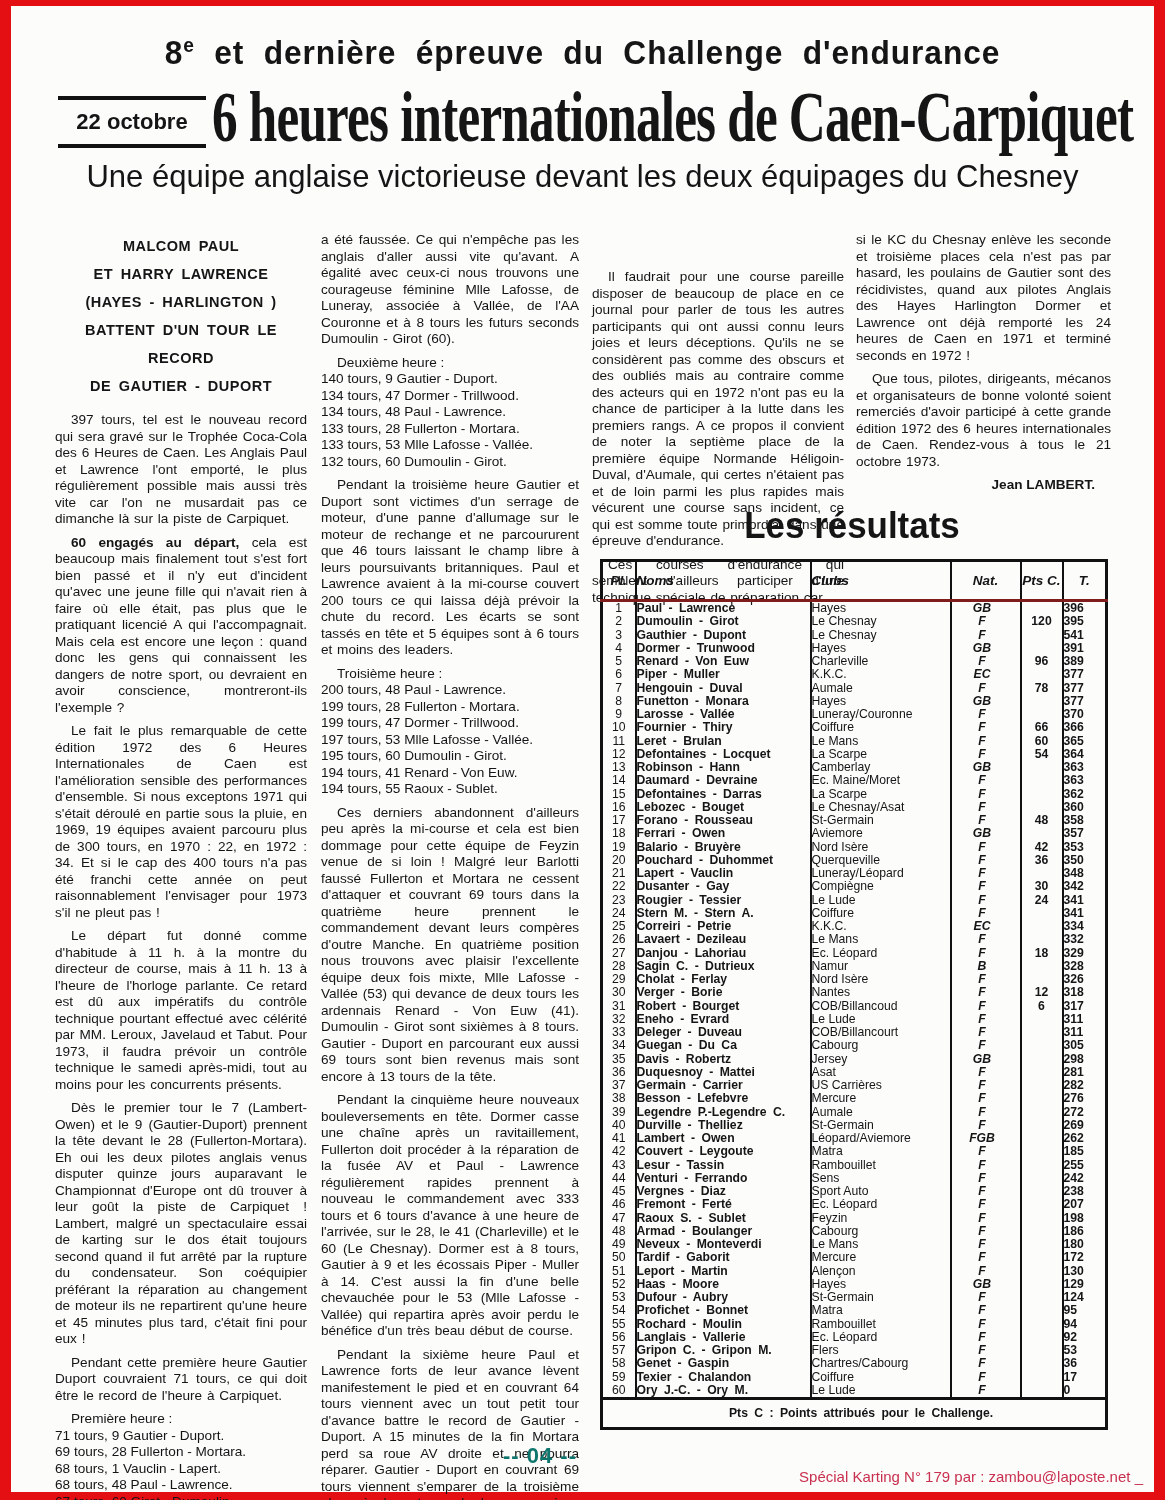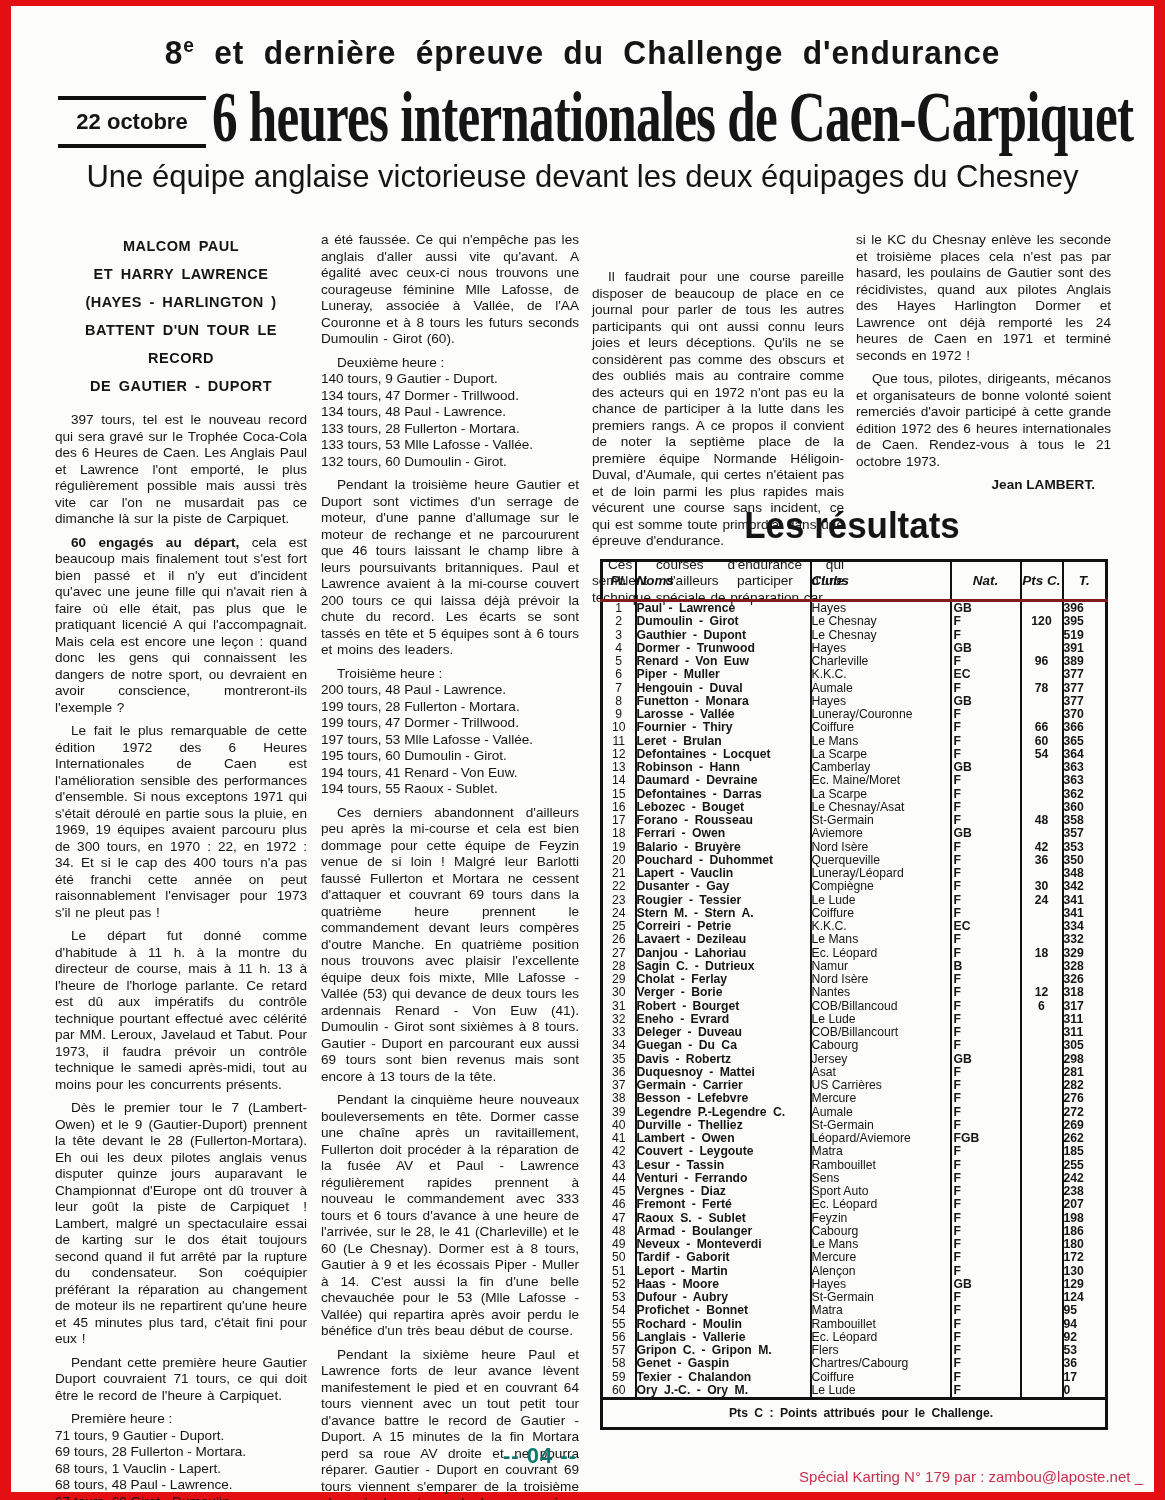--- a/index.html
+++ b/index.html
@@ -39,21 +39,21 @@
   .results-title{text-align:center;font-weight:bold;font-size:36px;margin:0 0 12px 0;transform:scaleX(.97);}
   table.res{border-collapse:collapse;table-layout:fixed;width:505px;margin-left:8px;border:3px solid #111;}
   table.res th{border-left:2px solid #111;font-size:13.5px;font-weight:bold;text-align:left;padding:11px 0 11px 0;}
   table.res th:first-child{border-left:none;text-align:center;}
   table.res thead tr{border-bottom:3px solid #7f1d1d;font-style:italic;}
   table.res td{border-left:2px solid #111;font-size:12.2px;line-height:13.25px;padding:0;white-space:nowrap;overflow:hidden;}
   table.res td:first-child{border-left:none;text-align:center;}
   td.noms{font-weight:bold;padding-left:12px;word-spacing:3px;}
   td.clubs{padding-left:6px;}
   td.nat{padding:0;}
-  .natwrap{display:flex;justify-content:flex-start;padding:0 9px 0 2px;font-weight:bold;}
+  .natwrap{display:flex;justify-content:center;padding:0 9px 0 2px;font-weight:bold;font-style:italic;}
   td.pts{text-align:center;font-weight:bold;}
   td.tot{padding-right:5px;font-weight:bold;}
   th.h-noms{padding-left:14px;}
   th.h-clubs{padding-left:6px;}
   th.h-nat,th.h-pts,th.h-t{text-align:center !important;}
   tfoot td{border-top:3px solid #111;font-weight:bold;font-size:13.5px;padding:7px 0 7px 14px !important;word-spacing:3px;}
 
   
   .pagenum{position:absolute;left:455px;top:1443px;width:170px;text-align:center;color:#0f766e;font-weight:bold;font-size:22px;letter-spacing:1px;}
   .credit{position:absolute;right:22px;top:1468px;color:#c92f4e;font-size:15px;}
@@ -189,21 +189,21 @@
             <td class="pl">3</td>
             <td class="noms">Gauthier - Dupont</td>
             <td class="clubs">Le Chesnay</td>
             <td class="nat">
               <div class="natwrap">
                 <span>F</span>
                 <span></span>
               </div>
             </td>
             <td class="pts"></td>
-            <td class="tot">519</td>
+            <td class="tot">541</td>
           </tr>
           <tr>
             <td class="pl">4</td>
             <td class="noms">Dormer - Trunwood</td>
             <td class="clubs">Hayes</td>
             <td class="nat">
               <div class="natwrap">
                 <span></span>
                 <span>GB</span>
               </div>

